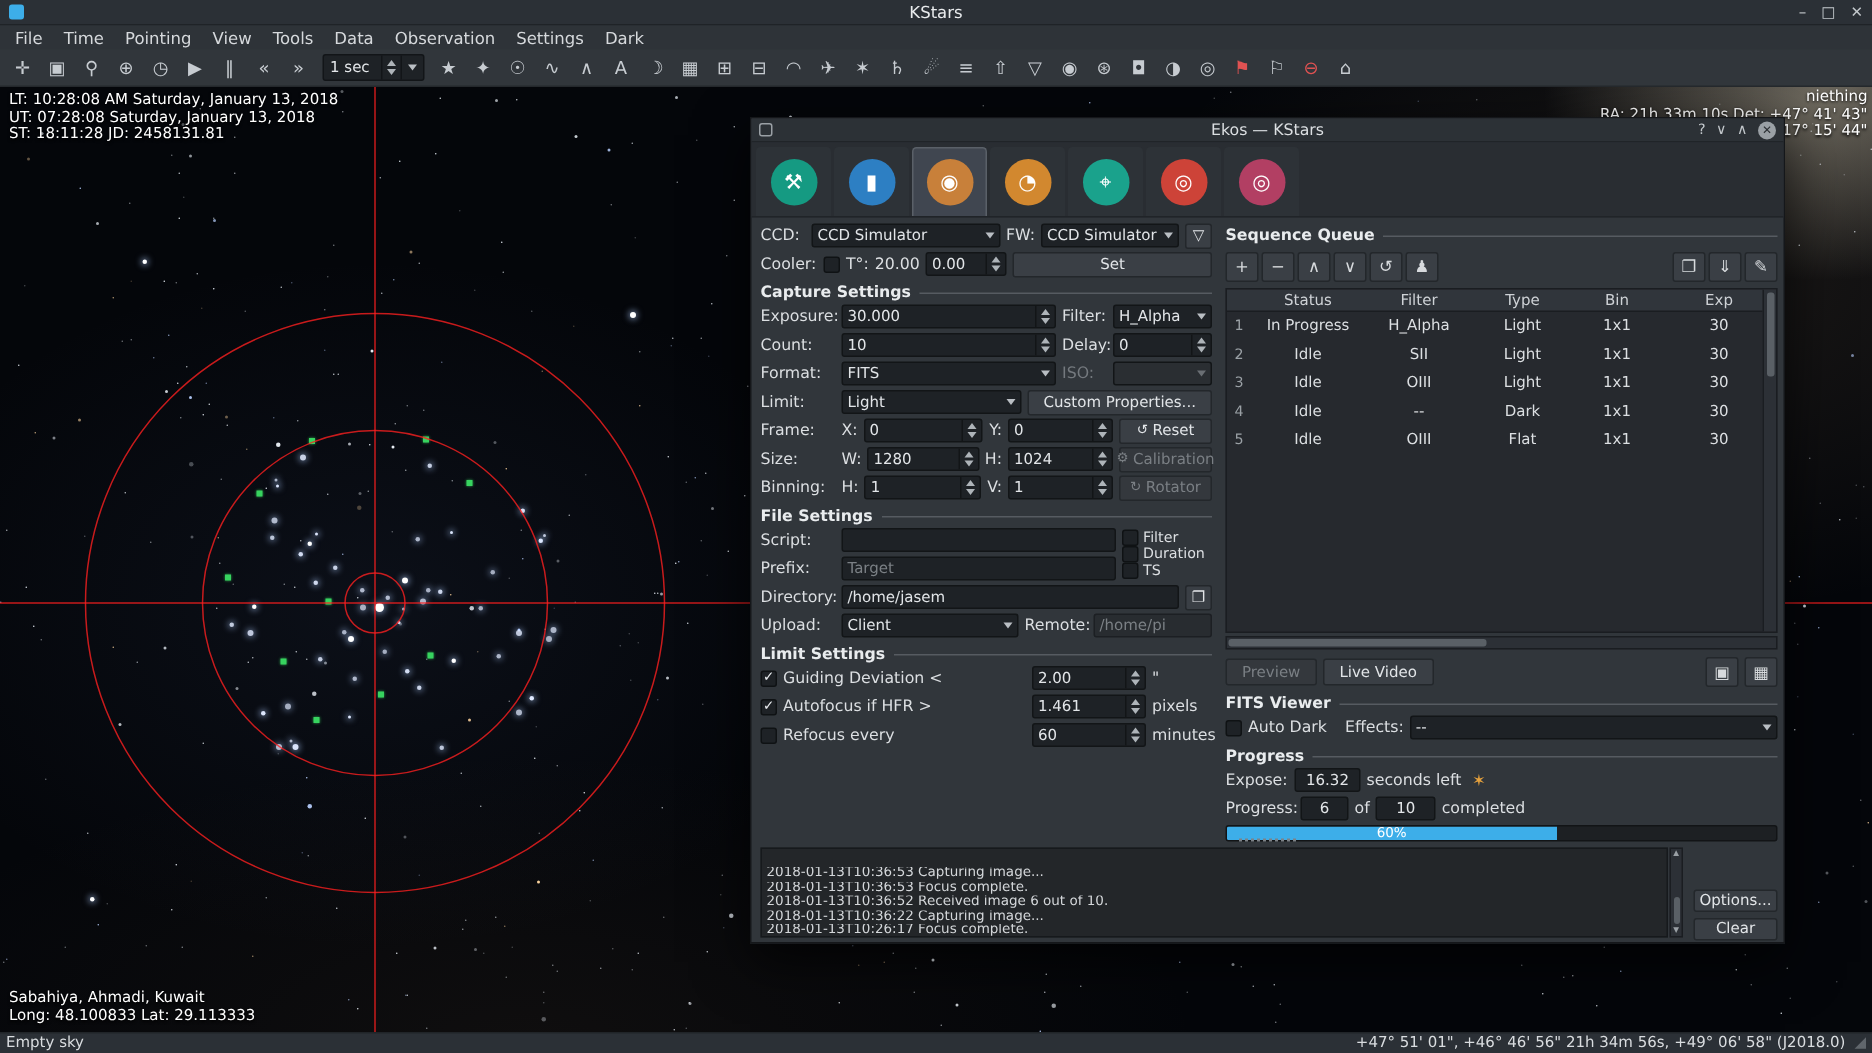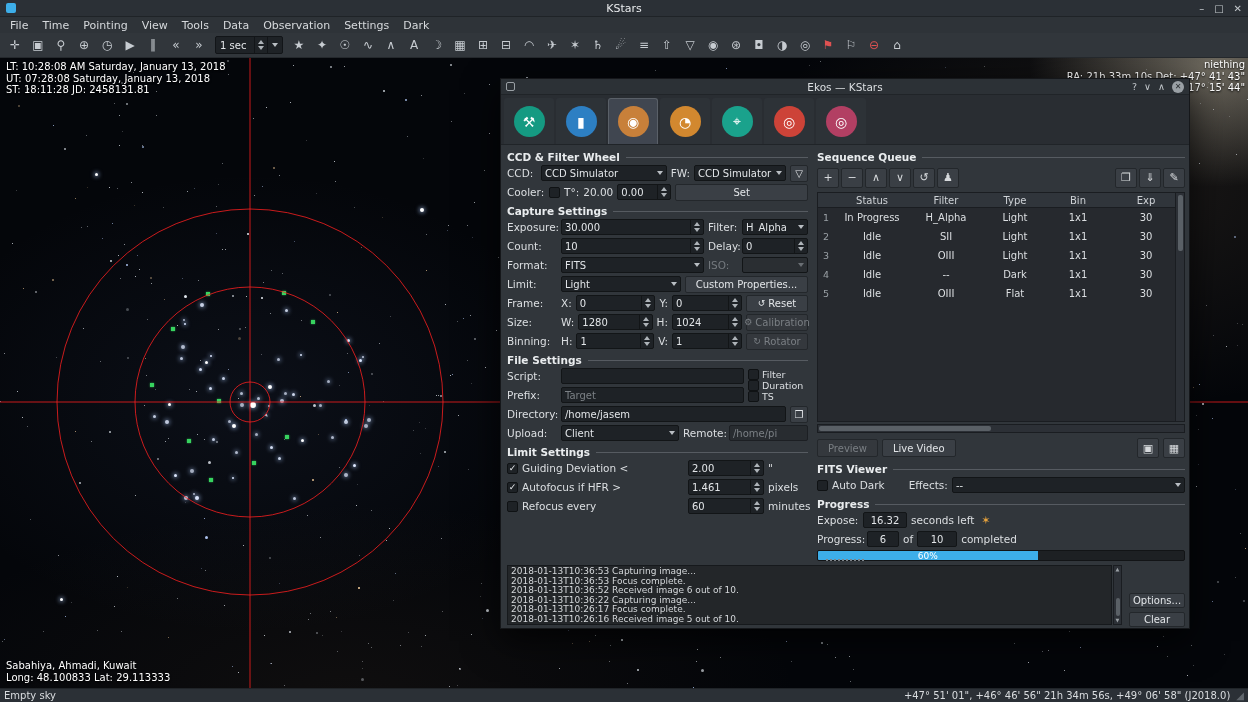--- a/index.html
+++ b/index.html
@@ -105,21 +105,21 @@
   .q-hthumb{position:absolute;left:1px;top:1px;height:5px;width:47%;background:#5a6066;border-radius:2px;display:block}
   .q-actions{display:flex;gap:4px;align-items:center;height:24px;margin:3px 0 1px}
   .q-actions .btn{height:18px;padding:0 10px}
   .busy{color:#e8a33d;font-size:11px;margin-left:3px}
   .pbar{position:relative;height:11px;background:#1d2023;border:1px solid #121416;border-radius:2px;margin-top:2px;overflow:hidden}
   .pfill{position:absolute;left:0;top:0;bottom:0;background:#3daee9;display:flex;align-items:center;justify-content:center;font-size:9px;color:#fff}
 
   
   .splitter{position:absolute;left:0;right:0;top:477px;height:7px;display:flex;align-items:center;justify-content:center}
   .splitter::before{content:"";width:38px;border-top:2px dotted #7d8287}
-  .log{position:absolute;left:6px;top:486px;width:605px;height:60px;background:#232629;border:1px solid #16191c;font-size:9px;line-height:9.6px;color:#d4d7da;padding:1px 3px;overflow:hidden}
+  .log{position:absolute;left:6px;top:486px;width:605px;height:60px;background:#232629;border:1px solid #16191c;font-size:9px;line-height:9.6px;color:#d4d7da;padding:12px 3px;overflow:hidden}
   .log-line{white-space:nowrap;overflow:hidden}
   .log-scroll{position:absolute;left:612px;top:486px;width:9px;height:60px;background:#2c3036;border:1px solid #1a1d21}
   .ls-arrow{position:absolute;left:0;width:100%;text-align:center;font-size:5px;color:#9aa0a5;line-height:7px}
   .ls-arrow.up{top:0}.ls-arrow.dn{bottom:0}
   .ls-thumb{position:absolute;left:1.5px;bottom:8px;width:4px;height:18px;background:#5a6066;border-radius:2px}
   .options-button{position:absolute;left:628px;top:514px;width:56px;height:15px}
   .clear-button{position:absolute;left:628px;top:533px;width:56px;height:15px}
   .abs-btn{position:absolute}
 </style>
 </head>
@@ -963,23 +963,20 @@
         </div>
         <div class="ek-tab">
           <span class="tab-circle" style="background: rgb(205, 67, 56);">◎</span>
         </div>
         <div class="ek-tab">
           <span class="tab-circle" style="background: rgb(178, 63, 99);">◎</span>
         </div>
       </div>
 
     <div class="panel-left">
-      <div class="sect">
-          <span>CCD &amp; Filter Wheel</span>
-        </div>
       <div class="frow">
         <span class="lbl w30">CCD:</span>
         <span class="combo flex1">
             <span class="combo-text">CCD Simulator</span>
             <i class="arr-dn"></i>
           </span>
         <span class="lbl">FW:</span>
         <span class="combo w92">
             <span class="combo-text">CCD Simulator</span>
             <i class="arr-dn"></i>
@@ -1301,21 +1298,21 @@
         <span class="spacer"></span>
         <span class="q-btn">▣</span>
         <span class="q-btn">▦</span>
       </div>
       <div class="sect">
           <span>FITS Viewer</span>
         </div>
       <div class="frow">
         <span class="checkbox"></span>
         <span class="lbl">Auto Dark</span>
-        <span class="lbl" style="margin-left:20px">Effects:</span>
+        <span class="lbl" style="margin-left:8px">Effects:</span>
         <span class="combo flex1">
             <span class="combo-text">--</span>
             <i class="arr-dn"></i>
           </span>
       </div>
       <div class="sect">
           <span>Progress</span>
         </div>
       <div class="frow">
         <span class="lbl w42">Expose:</span>

